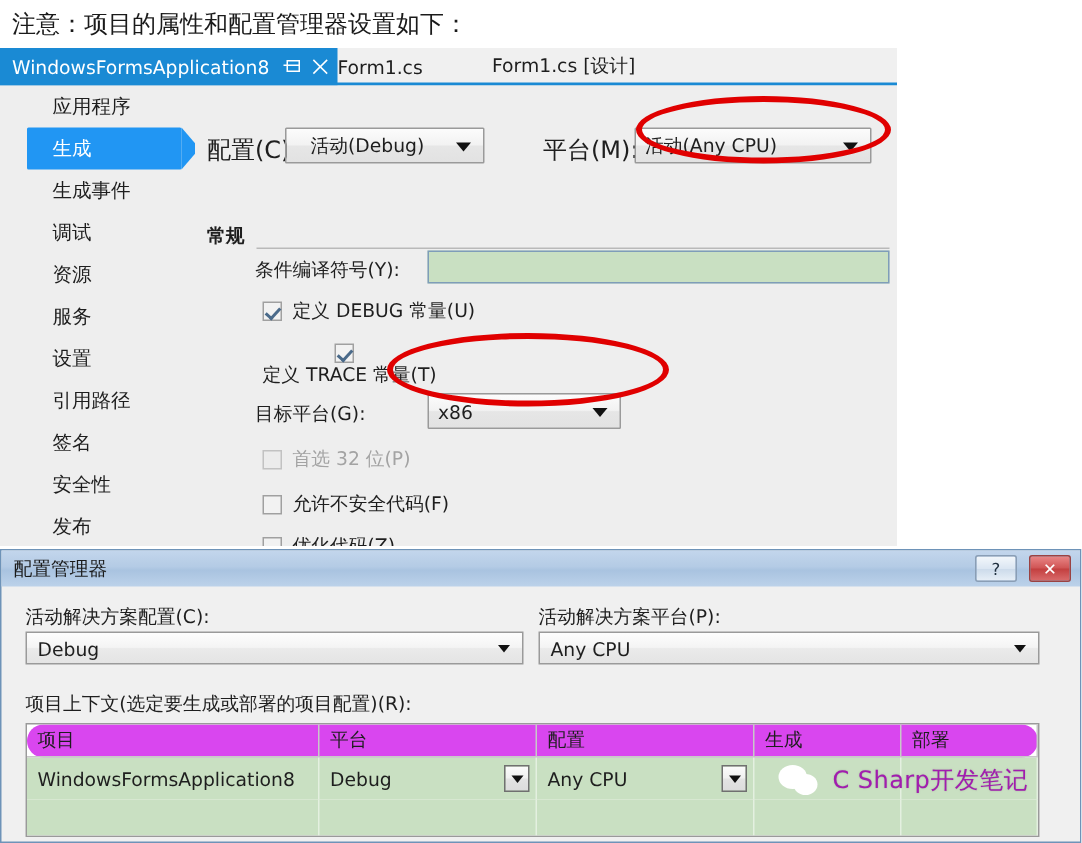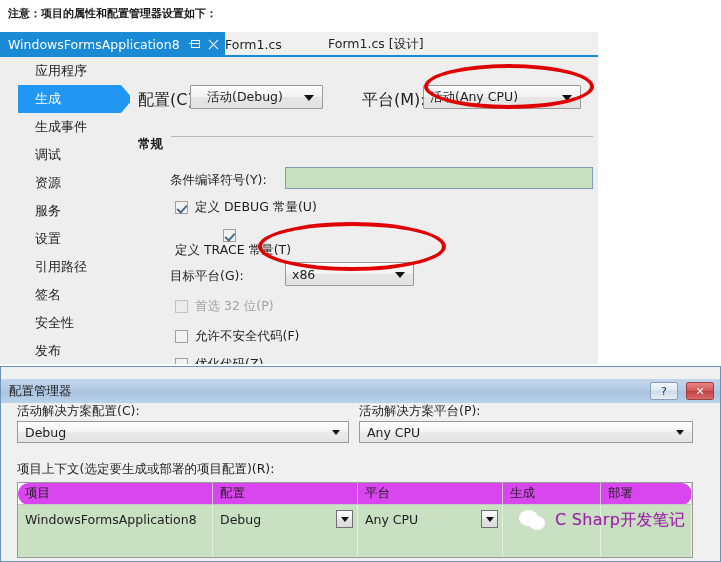--- a/index.html
+++ b/index.html
@@ -8,21 +8,21 @@
     width: 721px; height: 562px;
     background: #ffffff;
     font-family: "DejaVu Sans", "Liberation Sans", sans-serif;
     overflow: hidden;
   }
   #root { position: relative; width: 721px; height: 562px; background: #fff; }
 
   
   .caption {
     position: absolute; left: 8px; top: 6px;
-    font-size: 11px; color: #1a1a1a; white-space: nowrap; font-weight: bold;
+    font-size: 16px; color: #1a1a1a; white-space: nowrap;
   }
 
   
   .vs-window {
     position: absolute; left: 0; top: 32px; width: 598px; height: 332px;
     background: #eeeeee; overflow: hidden;
   }
   .tabstrip {
     position: absolute; left: 0; top: 0; width: 598px; height: 25px;
     background: #f0f0f0;
@@ -103,22 +103,22 @@
   }
   .combo .arrow {
     position: absolute; right: 8px; top: 50%; margin-top: -2px;
     width: 0; height: 0;
     border-left: 5px solid transparent;
     border-right: 5px solid transparent;
     border-top: 6px solid #111111;
   }
 
   .section-head {
-    position: absolute; left: 8px; top: 79px; width: 455px;
-    display: flex; align-items: flex-start;
+    position: absolute; left: 8px; top: 92px; width: 455px;
+    display: flex; align-items: flex-end;
   }
   .section-head .txt { font-size: 12.5px; font-weight: bold; color: #1e1e1e; white-space: nowrap; }
   .section-head .line { flex: 1; height: 1px; background: #b9b9b9; margin-left: 8px; }
 
   .field-label {
     position: absolute; font-size: 12.5px; color: #1e1e1e; white-space: nowrap;
   }
   .textbox {
     position: absolute;
     background: #c9e0c2;
@@ -158,21 +158,21 @@
     pointer-events: none;
   }
 
   
   .dlg {
     position: absolute; left: 0; top: 366px; width: 721px; height: 196px;
     background: #f0f0f0;
     border: 1px solid #6e93b8;
   }
   .dlg-title {
-    position: absolute; left: 0; top: 12px; width: 719px; height: 24px;
+    position: absolute; left: 0; top: 0; width: 719px; height: 24px;
     background: linear-gradient(to bottom, #c3d6ec 0%, #b4cbe5 45%, #a9c3e0 55%, #bcd2ea 100%);
     display: flex; align-items: center;
   }
   .dlg-title .t {
     margin-left: 8px; font-size: 12.5px; color: #1a1a1a; font-weight: normal;
   }
   .winbtn {
     position: absolute; top: 3px; width: 28px; height: 18px;
     border: 1px solid #8a9eb5; border-radius: 2px;
     display: flex; align-items: center; justify-content: center;
@@ -393,22 +393,22 @@
     <div class="dcombo" style="left:358px;top:54px;width:334px;">
       <span>Any CPU</span>
       <span class="arrow"></span>
     </div>
 
     <div class="dlg-lbl" style="left:16px;top:94px;">项目上下文(选定要生成或部署的项目配置)(R):</div>
 
     <div class="grid">
       <div class="grid-head">
         <div class="gh cw1">项目</div>
+        <div class="gh cw3">平台</div>
         <div class="gh cw2">配置</div>
-        <div class="gh cw3">平台</div>
         <div class="gh cw4">生成</div>
         <div class="gh cw5">部署</div>
       </div>
       <div class="grid-row">
         <div class="gc cw1">WindowsFormsApplication8</div>
         <div class="gc cw2">
           <span>Debug</span>
           <span class="cellbtn"></span>
         </div>
         <div class="gc cw3">

